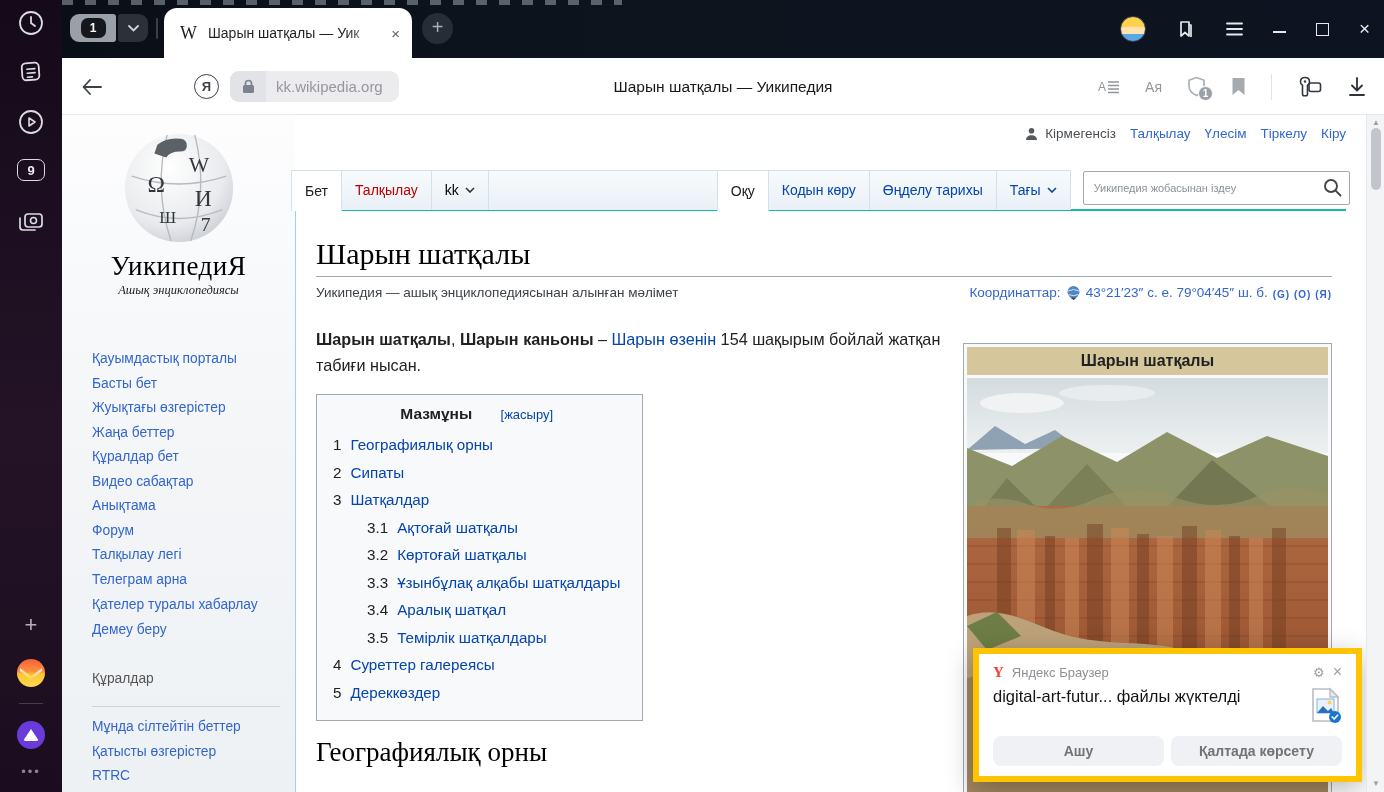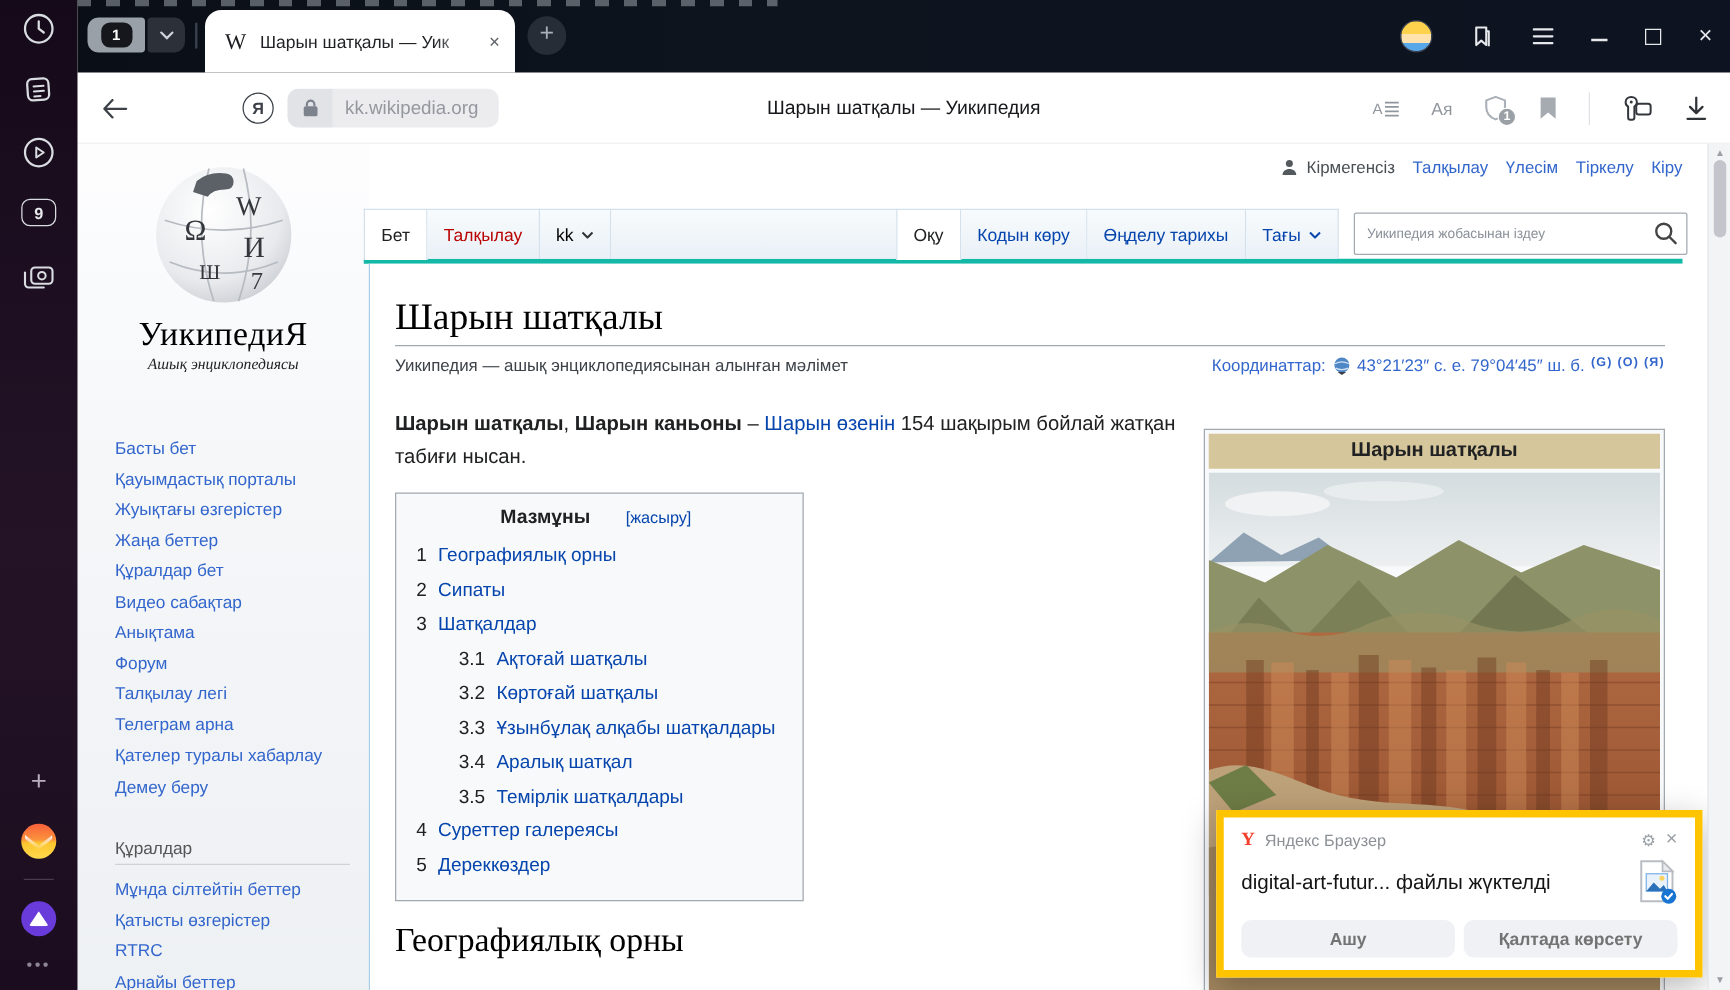--- a/index.html
+++ b/index.html
@@ -76,31 +76,31 @@
 
 
 #wiki-left{position:absolute;left:0;top:0;bottom:0;width:233px;
   background:linear-gradient(180deg,#fdfdfe 0%,#f4f6f8 45%,#eef1f4 100%)}
 #wiki-logo{position:absolute;left:0;top:12px;width:233px;text-align:center;cursor:pointer}
 #wiki-logo .wname{font-family:"Liberation Serif",serif;font-size:27px;color:#000;letter-spacing:.5px;margin-top:2px}
 #wiki-logo .wtag{font-family:"Liberation Serif",serif;font-style:italic;font-size:12.5px;color:#222;margin-top:1px}
 #wiki-nav{position:absolute;left:30px;top:232px;width:195px;font-size:13.8px;line-height:24.5px;list-style:none}
 #wiki-nav a{color:#36c}
 #wiki-tools{position:absolute;left:30px;top:556px;width:195px;font-size:13.8px}
-#tools-head{color:#555;padding-bottom:5px;border-bottom:1px solid #cfd3d8;width:188px;margin-bottom:8px}
+#tools-head{color:#555;padding-bottom:20px;border-bottom:1px solid #cfd3d8;width:188px;margin-bottom:8px}
 #wiki-tools ul{list-style:none;line-height:24.5px}
 #wiki-tools a{color:#36c}
 
 
 #wiki-personal{position:absolute;top:11px;right:20px;display:flex;align-items:center;gap:14px;font-size:13.5px}
 #wiki-personal .plain{color:#4a4f54;display:flex;align-items:center;gap:7px}
 #wiki-personal a{color:#36c}
 
 
-#wiki-tabs{position:absolute;left:229px;right:20px;top:55px;height:41px;display:flex;align-items:flex-end;border-bottom:4px solid #14b8a6}
+#wiki-tabs{position:absolute;left:229px;right:20px;top:55px;height:41px;display:flex;align-items:center;border-bottom:2px solid #14b8a6}
 .wtab{height:40px;display:flex;align-items:center;padding:0 13px;font-size:14px;white-space:nowrap;cursor:pointer;
   background:linear-gradient(180deg,#f8fbfd 0%,#e9f0f6 100%);border:1px solid #d3e1ed;border-bottom:none}
 .wtab+.wtab{border-left:none}
 .wtab.active{background:#fff;height:41px;margin-bottom:-1px;color:#202122}
 .wtab.red a,.wtab.red{color:#ba0000}
 .wtab.blue,.wtab.blue a{color:#0645ad}
 .wtab-spacer{height:40px;flex:0 0 228px;background:linear-gradient(180deg,#f8fbfd 0%,#e9f0f6 100%);border-top:1px solid #d3e1ed}
 .chev{margin-left:6px}
 #wiki-search{margin-left:12px;margin-bottom:3px;position:relative}
 #wiki-search input{width:267px;height:34px;border:1px solid #a2a9b1;border-radius:2px;font-size:11px;
@@ -108,21 +108,21 @@
 #wiki-search input::placeholder{color:#8b9199}
 #search-btn{position:absolute;right:8px;top:7px;cursor:pointer}
 
 
 #wiki-content{position:absolute;left:233px;top:96px;right:0;height:900px;background:#fff;
   border-left:1px solid #a9cfe8;padding:26px 34px 0 20px}
 #article-title{font-family:"Liberation Serif",serif;font-size:30px;font-weight:400;color:#000;
   padding-bottom:5px;border-bottom:1px solid #a2a9b1}
 #subtitle-row{display:flex;justify-content:space-between;align-items:center;margin-top:8px;font-size:13.5px}
 #site-sub{color:#3d4248}
-#coords{display:flex;align-items:flex-start;gap:5px;font-size:13.5px}
+#coords{display:flex;align-items:flex-end;gap:5px;font-size:13.5px}
 #coords a{color:#36c}
 #coords sup{font-size:10px;color:#36c;font-weight:700;letter-spacing:1px}
 #intro{margin-top:26px;width:648px;font-size:16.2px;line-height:26px;color:#202122}
 #intro b{font-weight:700}
 #intro a{color:#0645ad}
 #toc{display:inline-block;margin-top:16px;background:#f8f9fa;border:1px solid #a2a9b1;padding:10px 22px 14px 16px}
 #toc-head{text-align:center;font-size:15.5px}
 #toc-head b{color:#202122}
 #toc-head a{color:#0645ad;font-size:13px;margin-left:24px}
 #toc ul{list-style:none;margin-top:8px;font-size:15.2px;line-height:27.5px}
@@ -138,21 +138,21 @@
 #infobox-img{margin-top:3px;width:361px;height:560px;display:block;cursor:pointer}
 
 
 #dl-popup{position:absolute;right:4px;top:533px;width:389px;height:134px;background:#fff;
   border:6px solid #ffc400;box-shadow:0 8px 26px rgba(0,0,0,.28);z-index:50;
   padding:9px 14px 11px;display:flex;flex-direction:column}
 #dl-head{display:flex;align-items:center;gap:8px;font-size:13px;color:#8c9095}
 #dl-head .ylogo{color:#f5402c;font-weight:700;font-size:15px;font-family:"Liberation Serif",serif}
 #dl-head .spacer{flex:1}
 #dl-head .hic{color:#9aa0a6;cursor:pointer;font-size:13px}
-#dl-body{display:flex;align-items:center;margin-top:6px}
+#dl-body{display:flex;align-items:flex-start;margin-top:6px}
 #dl-msg{flex:1;font-size:16.5px;color:#141414}
 #dl-buttons{display:flex;gap:7px;margin-top:11px}
 .dl-btn{flex:1;height:30px;border:none;border-radius:8px;background:#f0f1f4;font-weight:700;font-size:14px;
   color:#737373;cursor:pointer;font-family:"Liberation Sans",sans-serif}
 </style>
 </head>
 <body>
 
 <div id="app-sidebar">
   <div class="sb-ic" style="top:10px">
@@ -327,22 +327,22 @@
           <text x="70" y="46" font-family="Liberation Serif" font-size="22" fill="#33373c">W</text>
           <text x="76" y="80" font-family="Liberation Serif" font-size="24" fill="#33373c">И</text>
           <text x="82" y="106" font-family="Liberation Serif" font-size="20" fill="#33373c">7</text>
           <text x="40" y="98" font-family="Liberation Serif" font-size="17" fill="#33373c">Ш</text>
         </svg>
         <div class="wname">УикипедиЯ</div>
         <div class="wtag">Ашық энциклопедиясы</div>
       </div>
 
       <ul id="wiki-nav">
+        <li><a>Қауымдастық порталы</a></li>
         <li><a>Басты бет</a></li>
-        <li><a>Қауымдастық порталы</a></li>
         <li><a>Жуықтағы өзгерістер</a></li>
         <li><a>Жаңа беттер</a></li>
         <li><a>Құралдар бет</a></li>
         <li><a>Видео сабақтар</a></li>
         <li><a>Анықтама</a></li>
         <li><a>Форум</a></li>
         <li><a>Талқылау легі</a></li>
         <li><a>Телеграм арна</a></li>
         <li style="line-height:18px;padding:4px 0"><a>Қателер туралы хабарлау</a></li>
         <li><a>Демеу беру</a></li>

